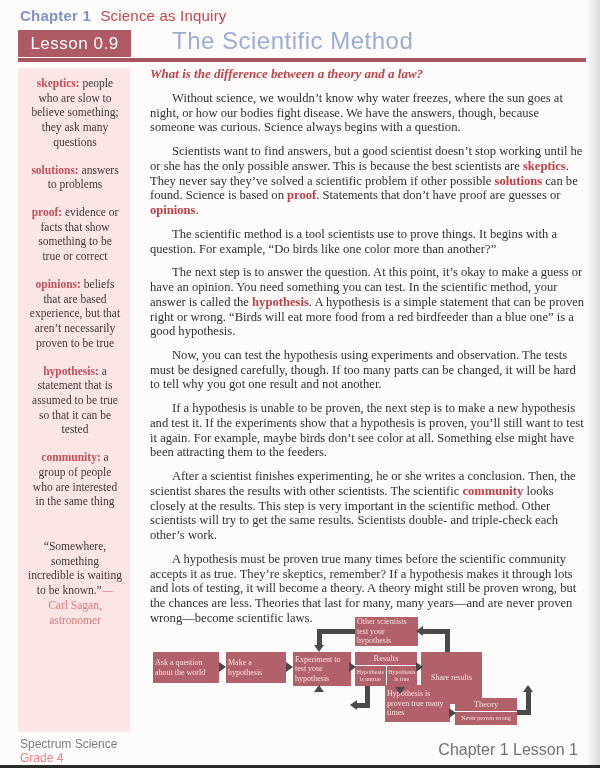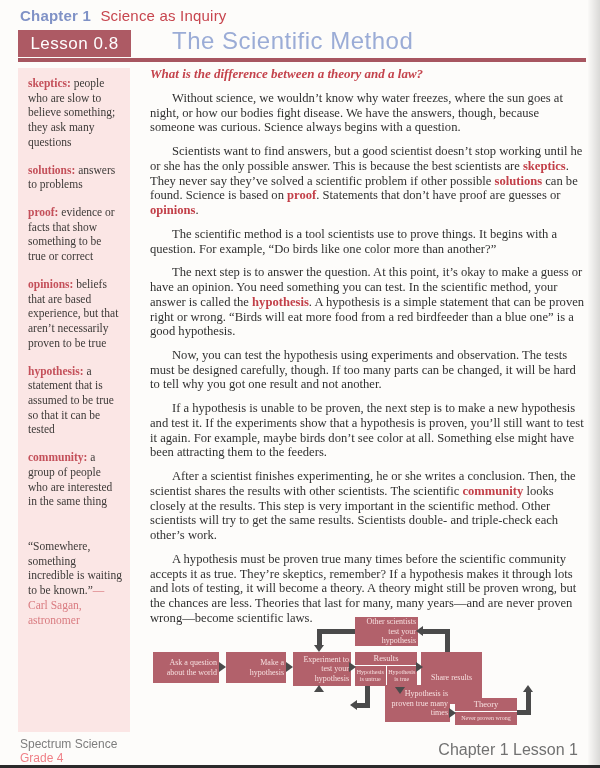--- a/index.html
+++ b/index.html
@@ -10,35 +10,35 @@
   .chapter-label{color:#8092c6;font-weight:bold;}
   .chapter-title{color:#c7454e;font-weight:500;margin-left:5px;}
   .lesson-banner{position:absolute;left:18px;top:30px;width:113px;height:27px;background:#ad5a64;color:#fff;
     font-size:17px;display:flex;align-items:center;justify-content:center;letter-spacing:.5px;}
   .lesson-title{position:absolute;left:172px;top:27px;margin:0;font-size:24px;font-weight:400;color:#9bacd6;letter-spacing:.5px;}
   .header-rule{position:absolute;left:18px;top:58px;width:568px;height:4px;background:#a75660;}
 
   
   .sidebar{position:absolute;left:18px;top:68px;width:112px;height:664px;background:#fbe6e5;
     box-sizing:border-box;padding:8px 8px 8px 10px;font-family:"Liberation Serif",serif;
-    font-size:11.5px;line-height:1.28;color:#3d3a38;}
+    font-size:11.5px;line-height:1.28;color:#3d3a38;text-align:center;}
   .vocab-item{margin-bottom:13px;}
   .vterm{color:#c4505a;font-weight:bold;}
   .quote{margin-top:30px;}
   .quote-attr{color:#d97b80;}
 
   
   .body-col{position:absolute;left:150px;top:66px;width:436px;font-family:"Liberation Serif",serif;color:#313131;}
   .question{margin:0 0 9px 0;font-size:13px;font-style:italic;font-weight:bold;color:#c4434c;}
   .body-col p{margin:0 0 9px 0;font-size:12.6px;line-height:1.17;text-indent:22px;}
   .kw{color:#c23f48;font-weight:bold;margin-top:18px;}
 
   
   .fc{position:absolute;left:150px;top:616px;width:444px;height:126px;font-family:"Liberation Serif",serif;}
-  .fbox{position:absolute;background:#b2616b;color:#f6dfdf;text-align:right;display:flex;
+  .fbox{position:absolute;background:#b2616b;color:#f6dfdf;text-align:left;display:flex;
     align-items:center;justify-content:center;font-size:8px;line-height:1.2;box-sizing:border-box;padding:1px 2px;}
   .fcomp{position:absolute;background:#b2616b;color:#f6dfdf;text-align:center;box-sizing:border-box;}
   .fhead{font-size:8.5px;height:13px;line-height:13px;border-bottom:1px solid #fff;}
   .fsubrow{display:flex;height:19px;}
   .fsub{flex:1;font-size:6px;line-height:1.05;display:flex;align-items:center;justify-content:center;padding:1px;}
   .fsub+.fsub{border-left:1px solid #fff;}
   .fsub-wide{font-size:6px;height:12px;line-height:12px;border-top:1px solid #fff;}
   .lineh{position:absolute;height:5px;background:#4a4a4a;}
   .linev{position:absolute;width:5px;background:#4a4a4a;}
   .tri{position:absolute;width:0;height:0;}
@@ -60,21 +60,21 @@
 </head>
 <body>
 
 <div class="page">
 
   <header class="chapter-header">
     <span class="chapter-label">Chapter 1</span>
     <span class="chapter-title">Science as Inquiry</span>
   </header>
 
-  <div class="lesson-banner">Lesson 0.8</div>
+  <div class="lesson-banner">Lesson 0.9</div>
   <h1 class="lesson-title">The Scientific Method</h1>
   <div class="header-rule"></div>
 
   <aside class="sidebar">
     <div id="vocab-list">
         <div class="vocab-item"><b class="vterm">skeptics:</b><span> people who are slow to believe something; they ask many questions</span></div>
         <div class="vocab-item"><b class="vterm">solutions:</b><span> answers to problems</span></div>
         <div class="vocab-item"><b class="vterm">proof:</b><span> evidence or facts that show something to be true or correct</span></div>
         <div class="vocab-item"><b class="vterm">opinions:</b><span> beliefs that are based experience, but that aren’t necessarily proven to be true</span></div>
         <div class="vocab-item"><b class="vterm">hypothesis:</b><span> a statement that is assumed to be true so that it can be tested</span></div>

